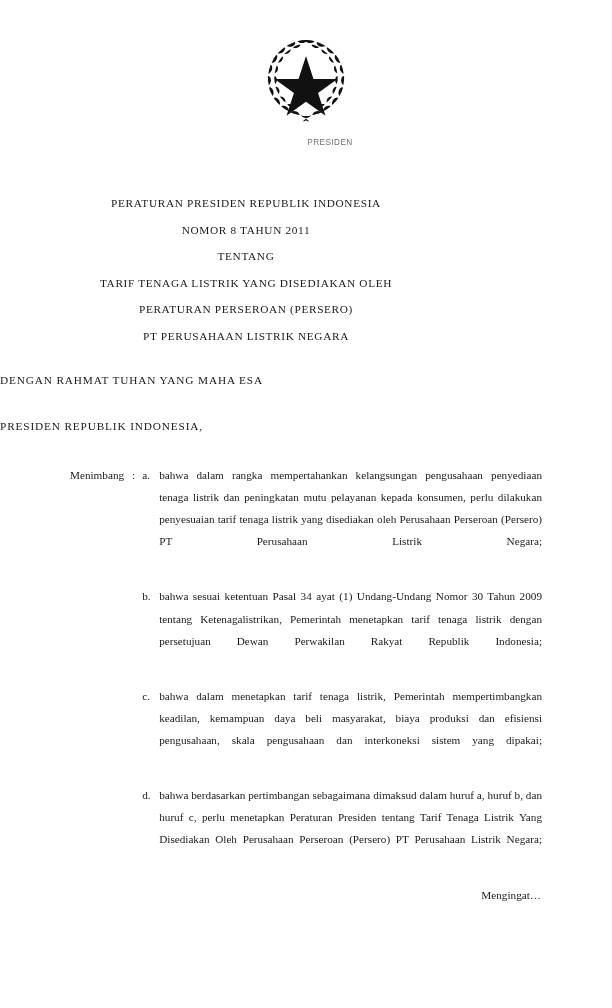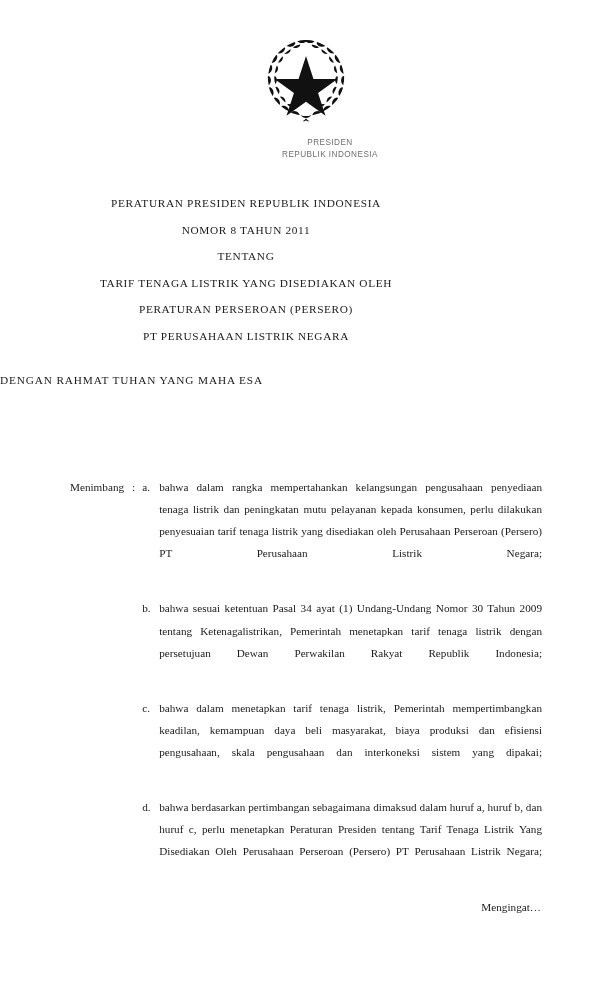--- a/index.html
+++ b/index.html
@@ -79,21 +79,21 @@
     line-height: 19px;
     white-space: nowrap;
   }
   .decree-line.second {
     margin-top: 27px;
   }
 
   
   .body-block {
     position: absolute;
-    top: 476px;
+    top: 464px;
     left: 70px;
     width: 472px;
   }
   .consider-row {
     display: flex;
     align-items: flex-start;
   }
   .consider-label {
     font-size: 11.2px;
     line-height: 22.1px;
@@ -203,35 +203,35 @@
           <path d="M44.4 82.9 c1.5 1.6 3.4 2.7 5.6 2.9 c2.2 -0.2 4.1 -1.3 5.6 -2.9 c-1.8 0.6 -3.7 0.9 -5.6 0.9 c-1.9 0 -3.8 -0.3 -5.6 -0.9 z"></path>
           <path d="M50 85.9 c-0.9 1.4 -2.2 2.5 -3.7 3.1 c1.2 0.2 2.5 -0.1 3.5 -0.8 c0.2 -0.1 0.3 -0.3 0.2 -0.5 z"></path>
           <path d="M50 85.9 c0.9 1.4 2.2 2.5 3.7 3.1 c-1.2 0.2 -2.5 -0.1 -3.5 -0.8 c-0.2 -0.1 -0.3 -0.3 -0.2 -0.5 z"></path>
         </g>
 
         <polygon points="50,22.5 57.6,45.8 82.1,45.8 62.3,60.2 69.9,83.5 50,69.1 30.1,83.5 37.7,60.2 17.9,45.8 42.4,45.8"></polygon>
       </g>
     </svg>
     <div class="emblem-caption">
       <div>PRESIDEN</div>
-      <div>REPUBLIK INDONESIA</div>
     </div>
   </div>
 
   <div class="title-block">
     <div class="title-line">PERATURAN PRESIDEN REPUBLIK INDONESIA</div>
     <div class="title-line">NOMOR  8   TAHUN  2011</div>
     <div class="title-line">TENTANG</div>
     <div class="title-line">TARIF  TENAGA  LISTRIK  YANG  DISEDIAKAN  OLEH</div>
     <div class="title-line">PERATURAN  PERSEROAN (PERSERO)</div>
     <div class="title-line">PT  PERUSAHAAN  LISTRIK  NEGARA</div>
   </div>
 
   <div class="decree-block">
     <div class="decree-line">DENGAN RAHMAT TUHAN YANG MAHA ESA</div>
+    <div class="decree-line second">PRESIDEN REPUBLIK INDONESIA,</div>
   </div>
 
   <div class="body-block">
     <div class="consider-row">
       <div class="consider-label">Menimbang</div>
       <div class="consider-colon">:</div>
       <div class="items">
 
         <div class="item">
           <div class="item-marker">a.</div>

